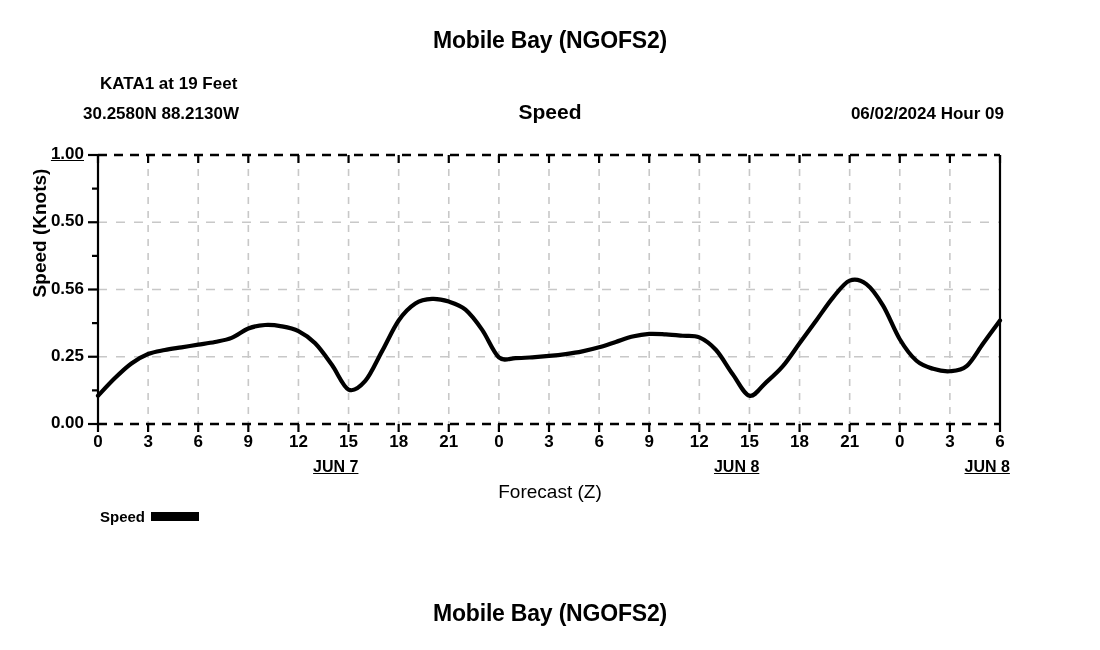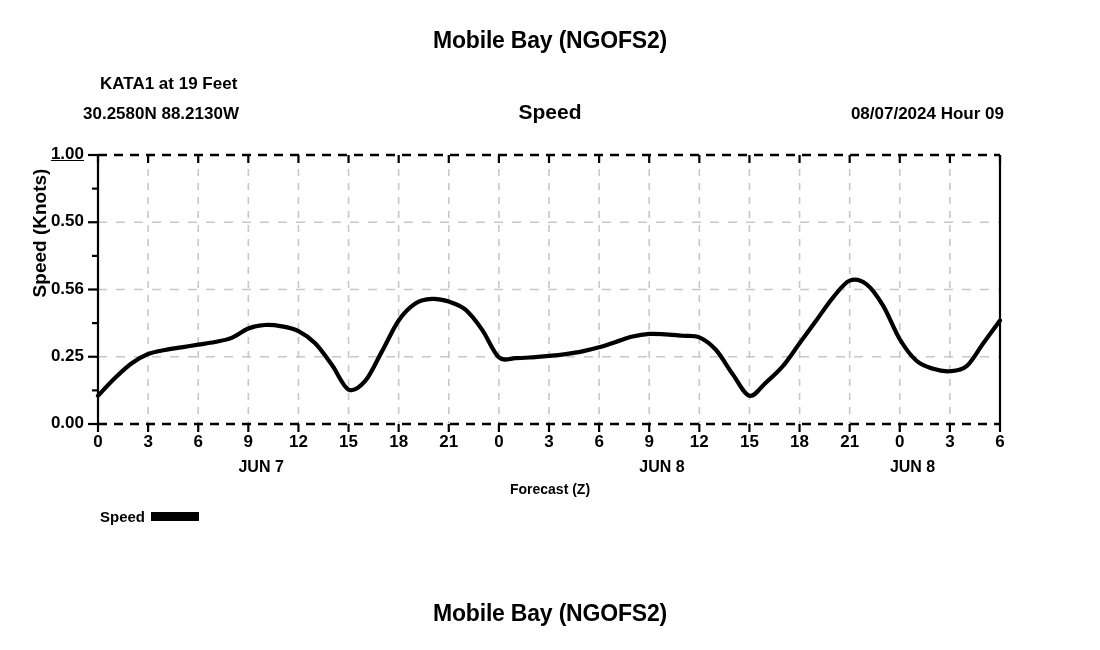--- a/index.html
+++ b/index.html
@@ -87,31 +87,32 @@
   .xtick-label {
     font-size: 17px;
     font-weight: bold;
     text-align: center;
     width: 40px;
     top: 432px;
   }
   .day-label {
     font-size: 16px;
     font-weight: bold;
-    text-align: left;
+    text-align: right;
     width: 120px;
     top: 458px;
+    text-decoration: underline;
   }
   #xlabel {
     top: 481px;
     left: 0;
     width: 1100px;
     text-align: center;
-    font-size: 14px;
-    font-weight: bold;
+    font-size: 19px;
+    font-weight: normal;
   }
   #legend {
     top: 508px;
     left: 100px;
     display: flex;
     align-items: center;
     gap: 6px;
   }
   #legend-text { font-size: 15px; font-weight: bold; }
   #legend-swatch {
@@ -126,21 +127,21 @@
 <div>
 
   <div class="abs" id="top-title">Mobile Bay (NGOFS2)</div>
 
   <div class="abs" id="station-line">KATA1 at 19 Feet</div>
 
   <div class="abs" id="coords-line">30.2580N  88.2130W</div>
 
   <div class="abs" id="subtitle">Speed</div>
 
-  <div class="abs" id="run-time">08/07/2024 Hour 09</div>
+  <div class="abs" id="run-time">06/02/2024 Hour 09</div>
 
   <div class="abs" id="ylabel">Speed (Knots)</div>
 
   <div class="abs" id="xlabel">Forecast (Z)</div>
 
   <svg class="abs" id="plot-wrap" viewBox="0 0 1100 650" width="1100" height="650">
     <g id="grid-layer">
         <line x1="148.11111111111111" y1="155" x2="148.11111111111111" y2="424" stroke="#c8c8c8" stroke-width="1.6" stroke-dasharray="7,7"></line>
         <line x1="198.22222222222223" y1="155" x2="198.22222222222223" y2="424" stroke="#c8c8c8" stroke-width="1.6" stroke-dasharray="7,7"></line>
         <line x1="248.33333333333331" y1="155" x2="248.33333333333331" y2="424" stroke="#c8c8c8" stroke-width="1.6" stroke-dasharray="7,7"></line>

